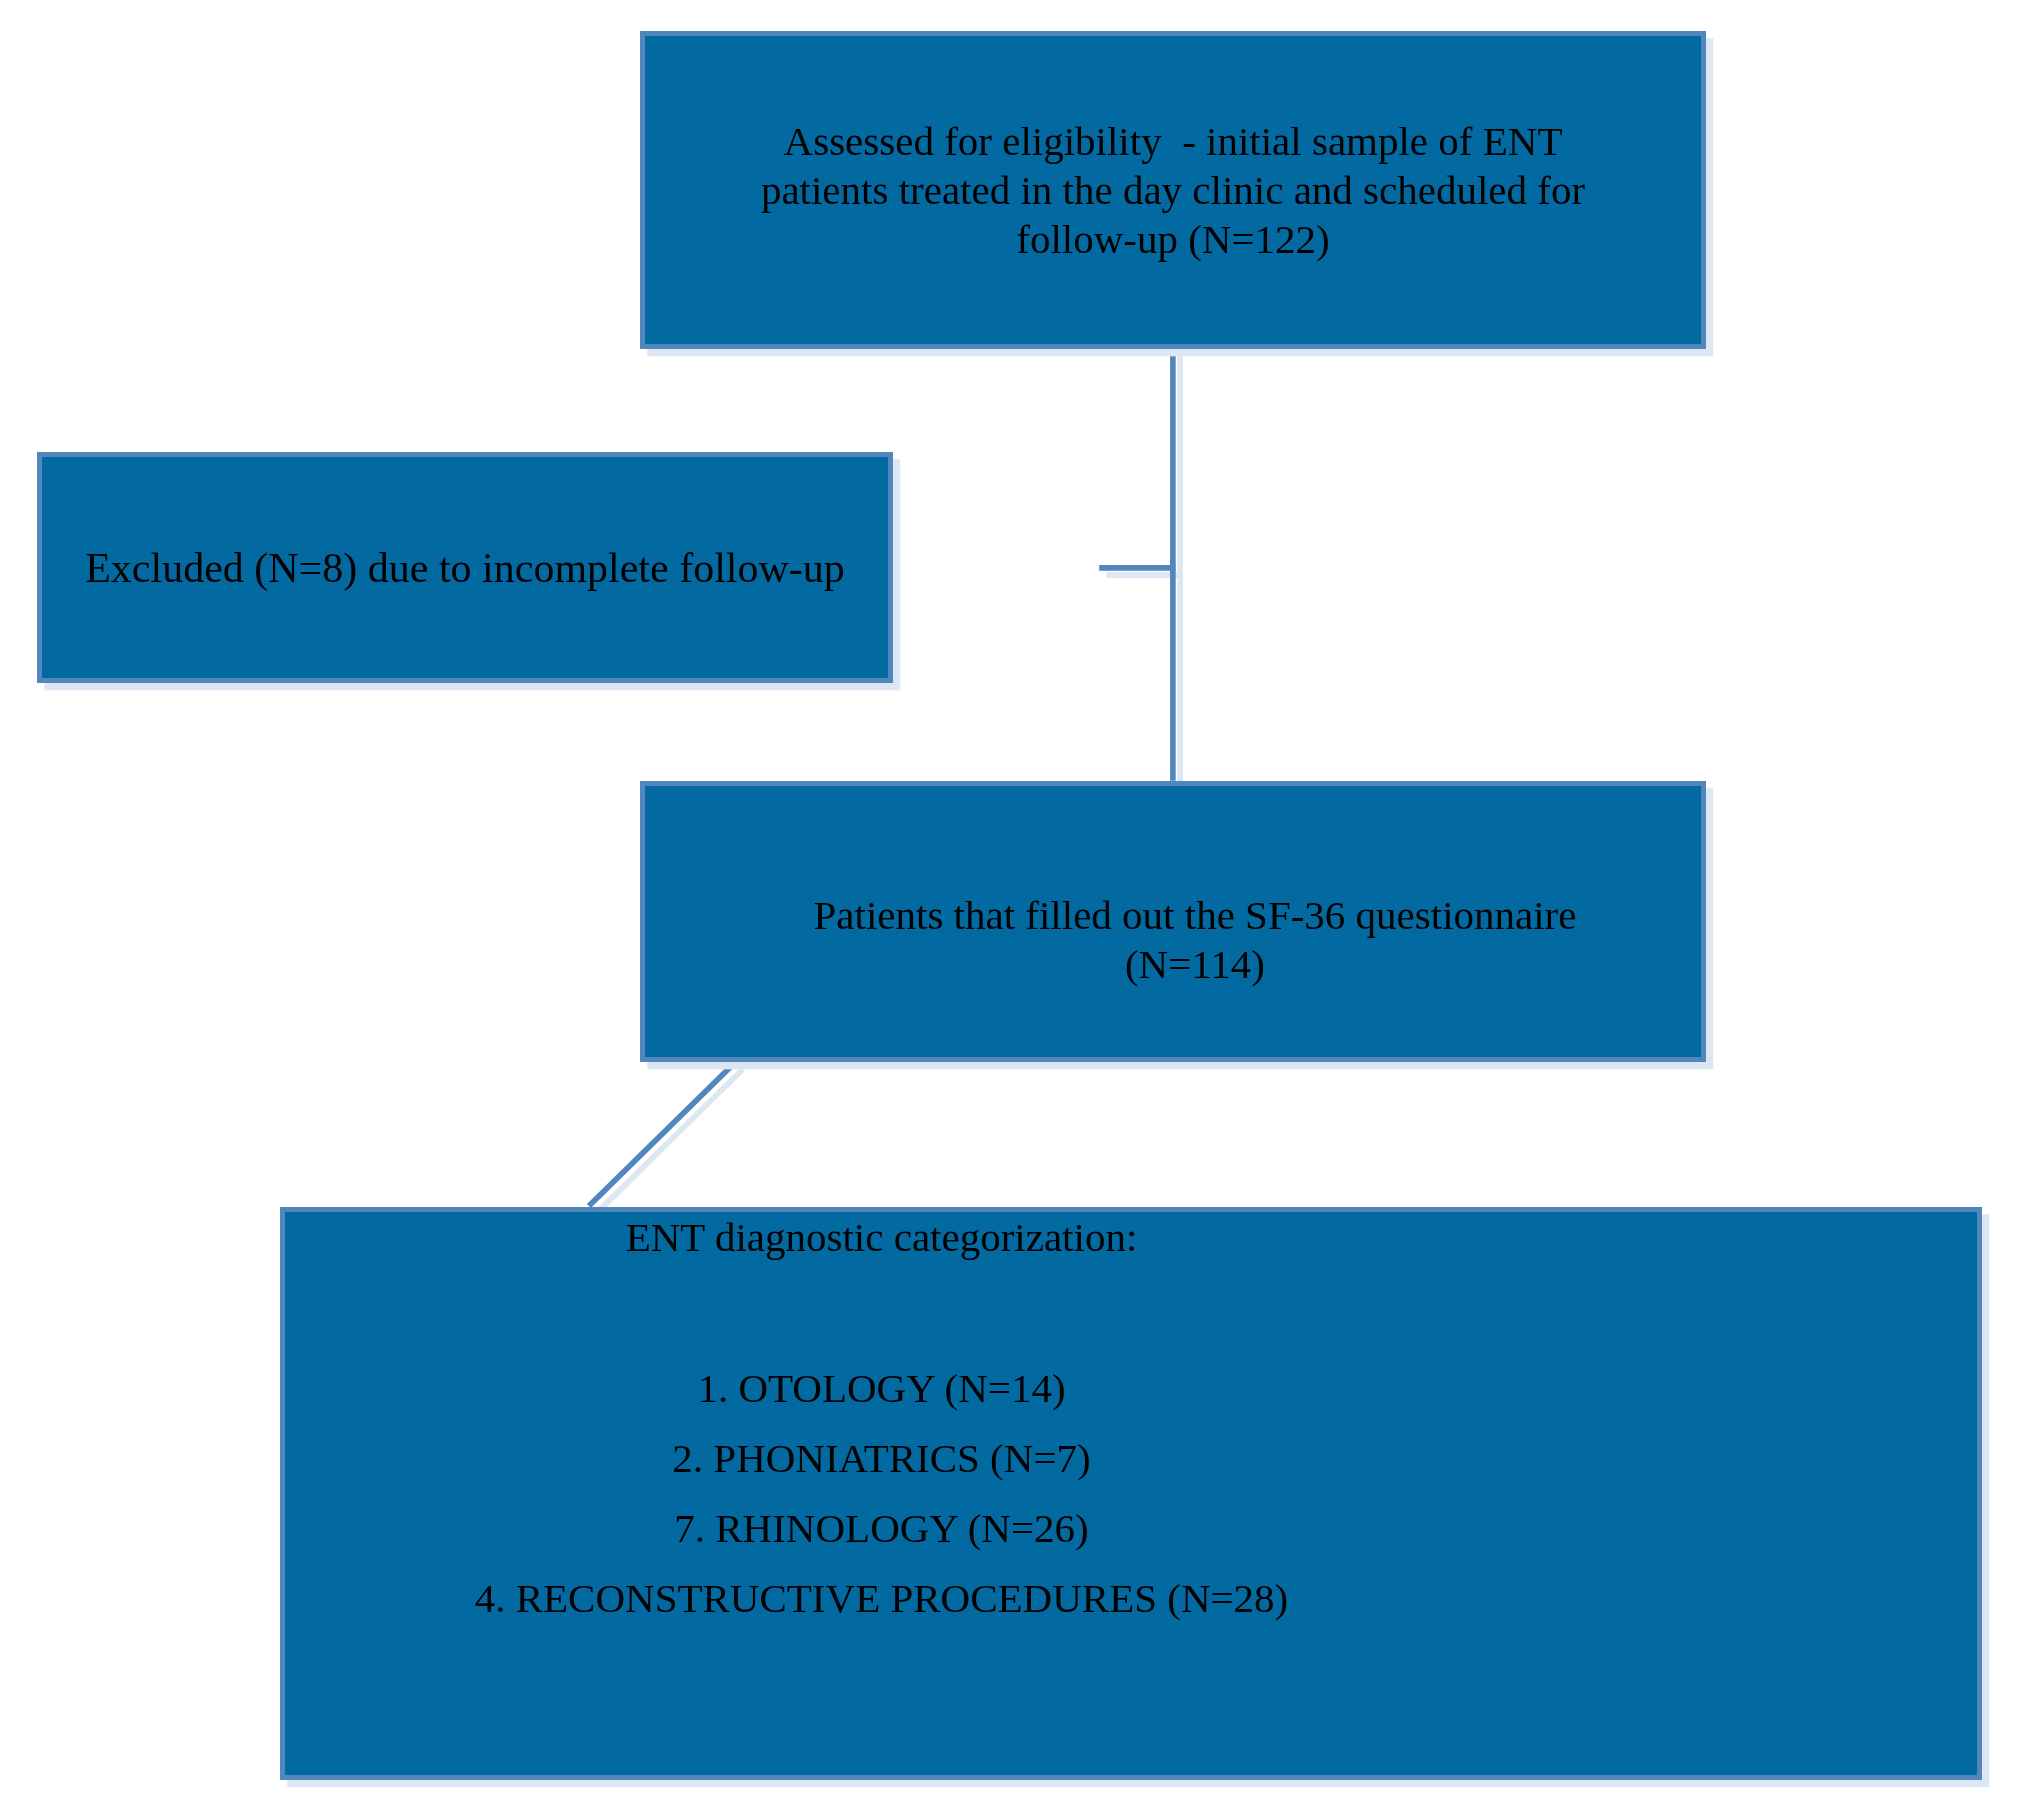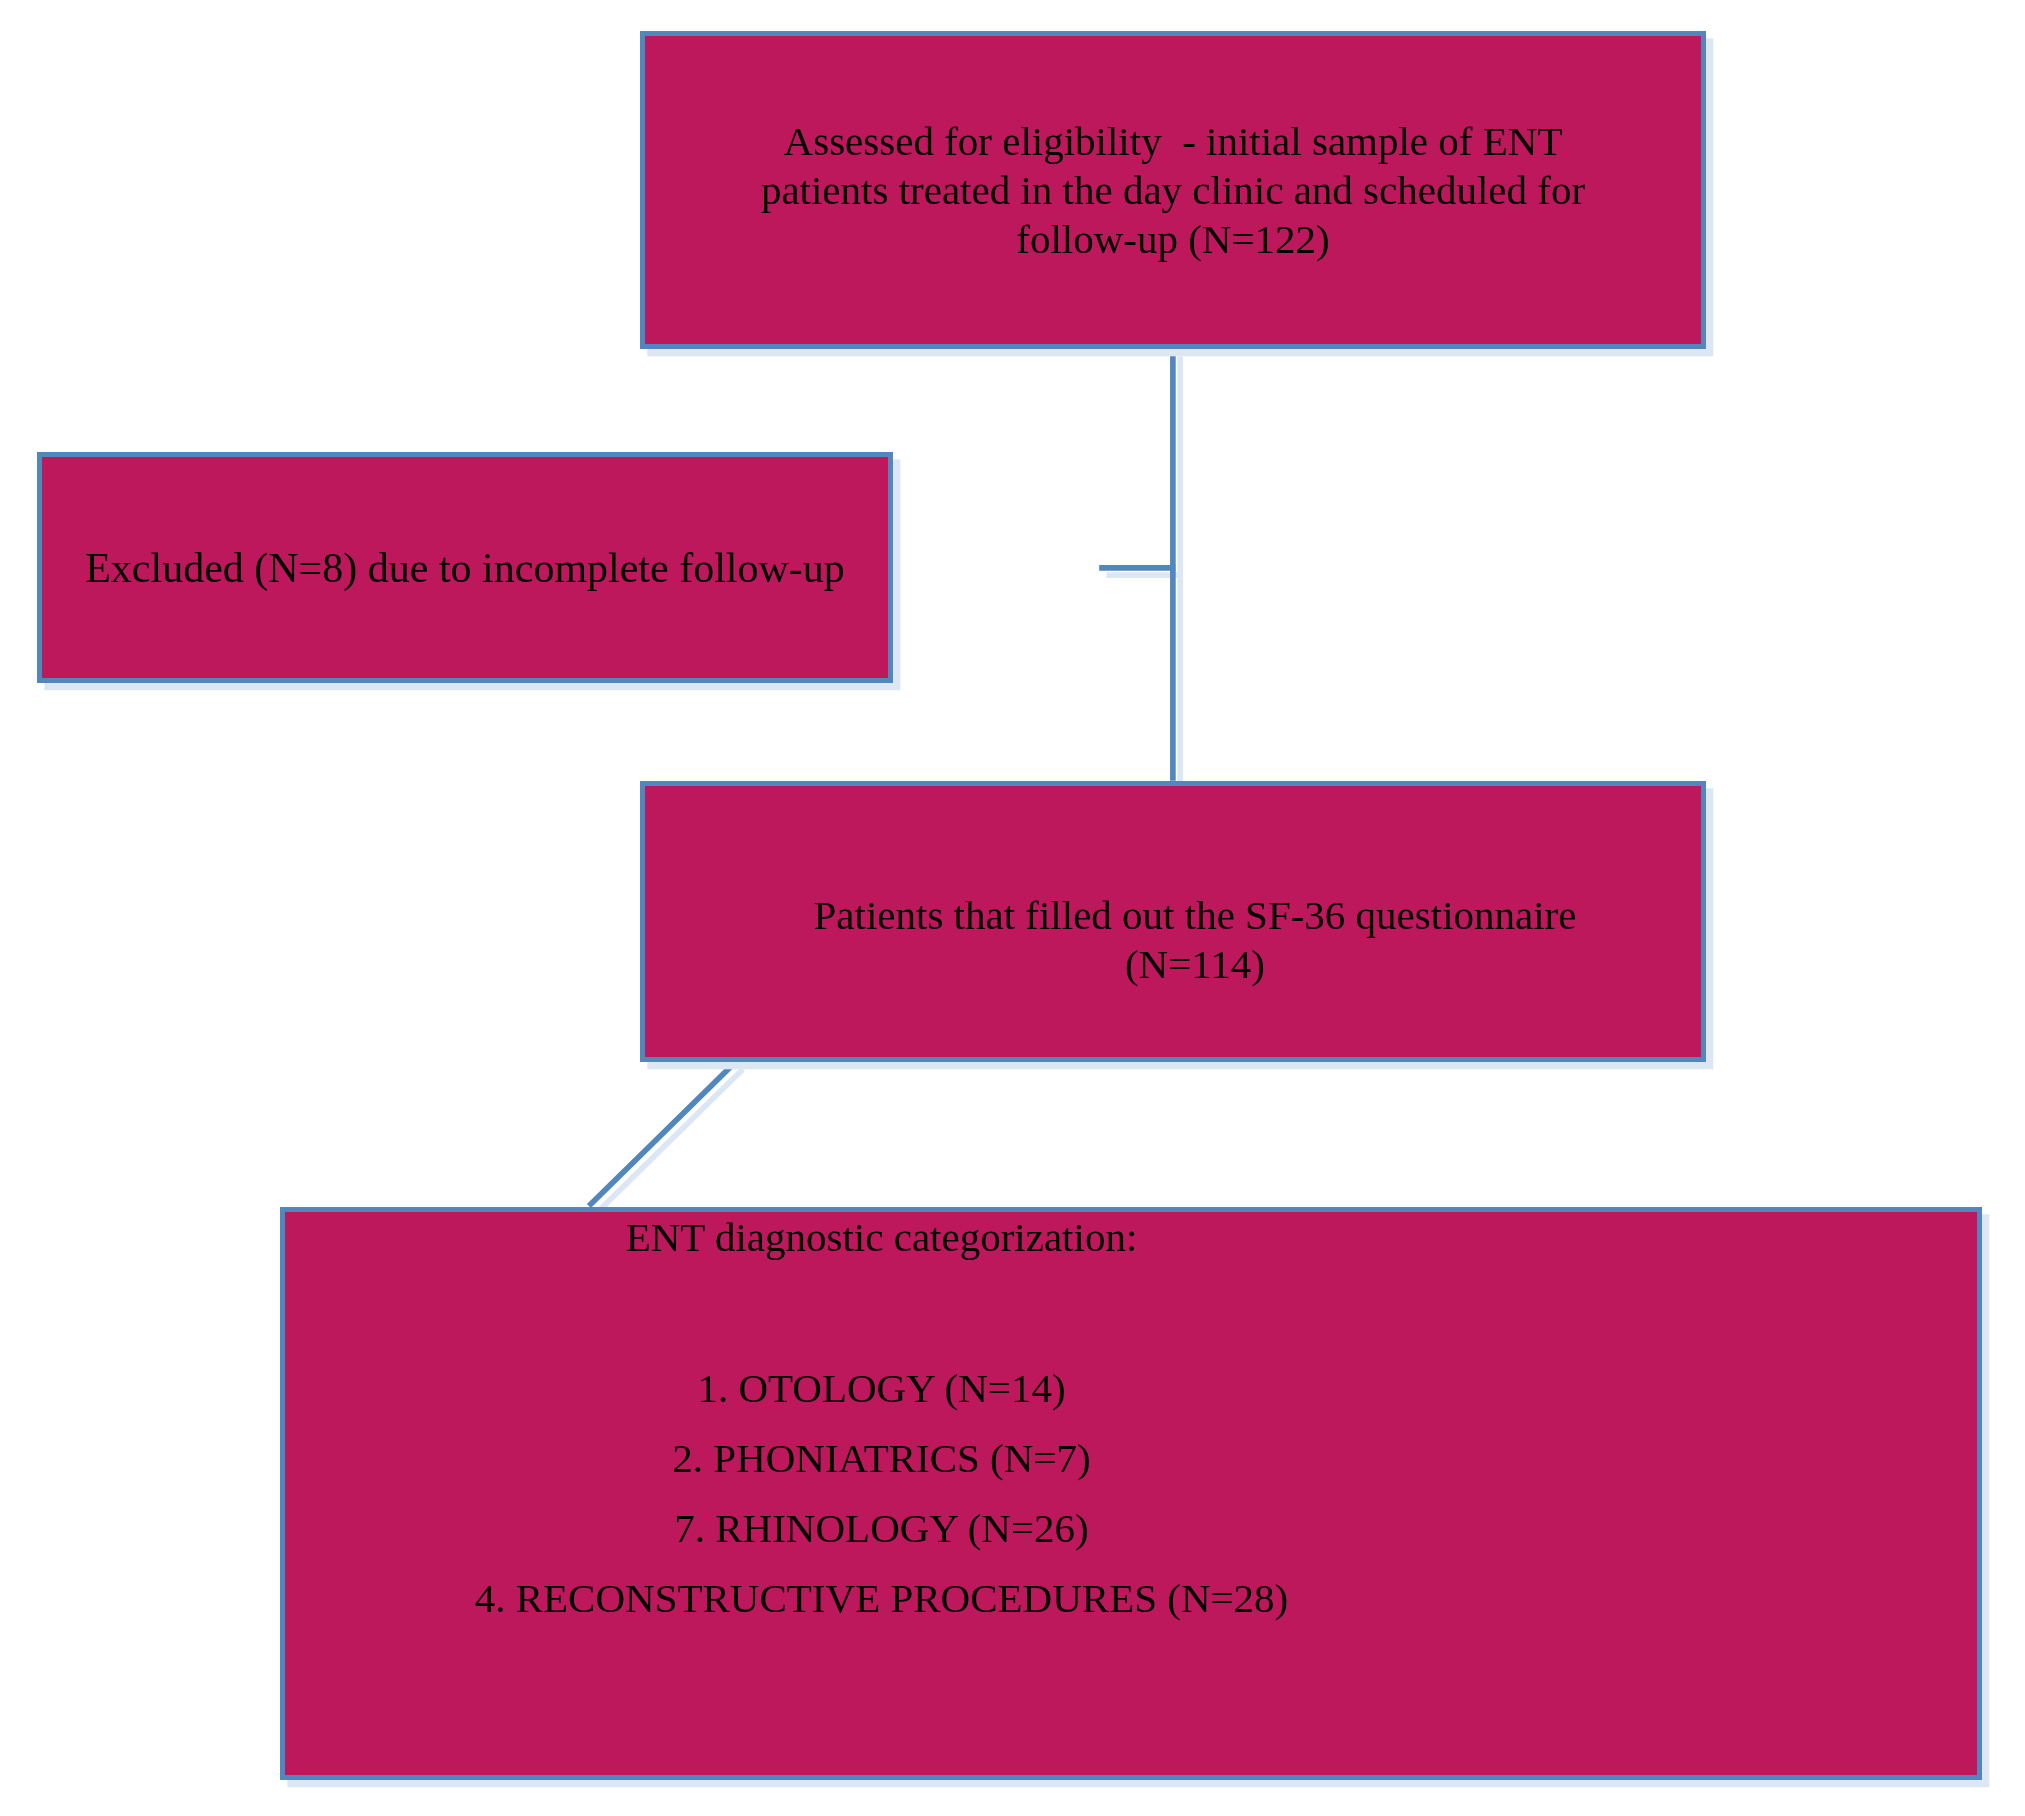--- a/index.html
+++ b/index.html
@@ -21,21 +21,21 @@
     left: 0;
     top: 0;
     width: 2025px;
     height: 1816px;
     pointer-events: none;
   }
   .box {
     position: absolute;
     box-sizing: border-box;
     border: 5.7px solid #5287be;
-    background: #be185d;
+    background: #0369a1;
     box-shadow: 7.3px 7.3px 0 0 #dce7f3;
     display: flex;
     align-items: center;
     justify-content: center;
     text-align: center;
   }
   .box-text {
     white-space: pre-wrap;
     font-size: 41px;
     line-height: 49px;

